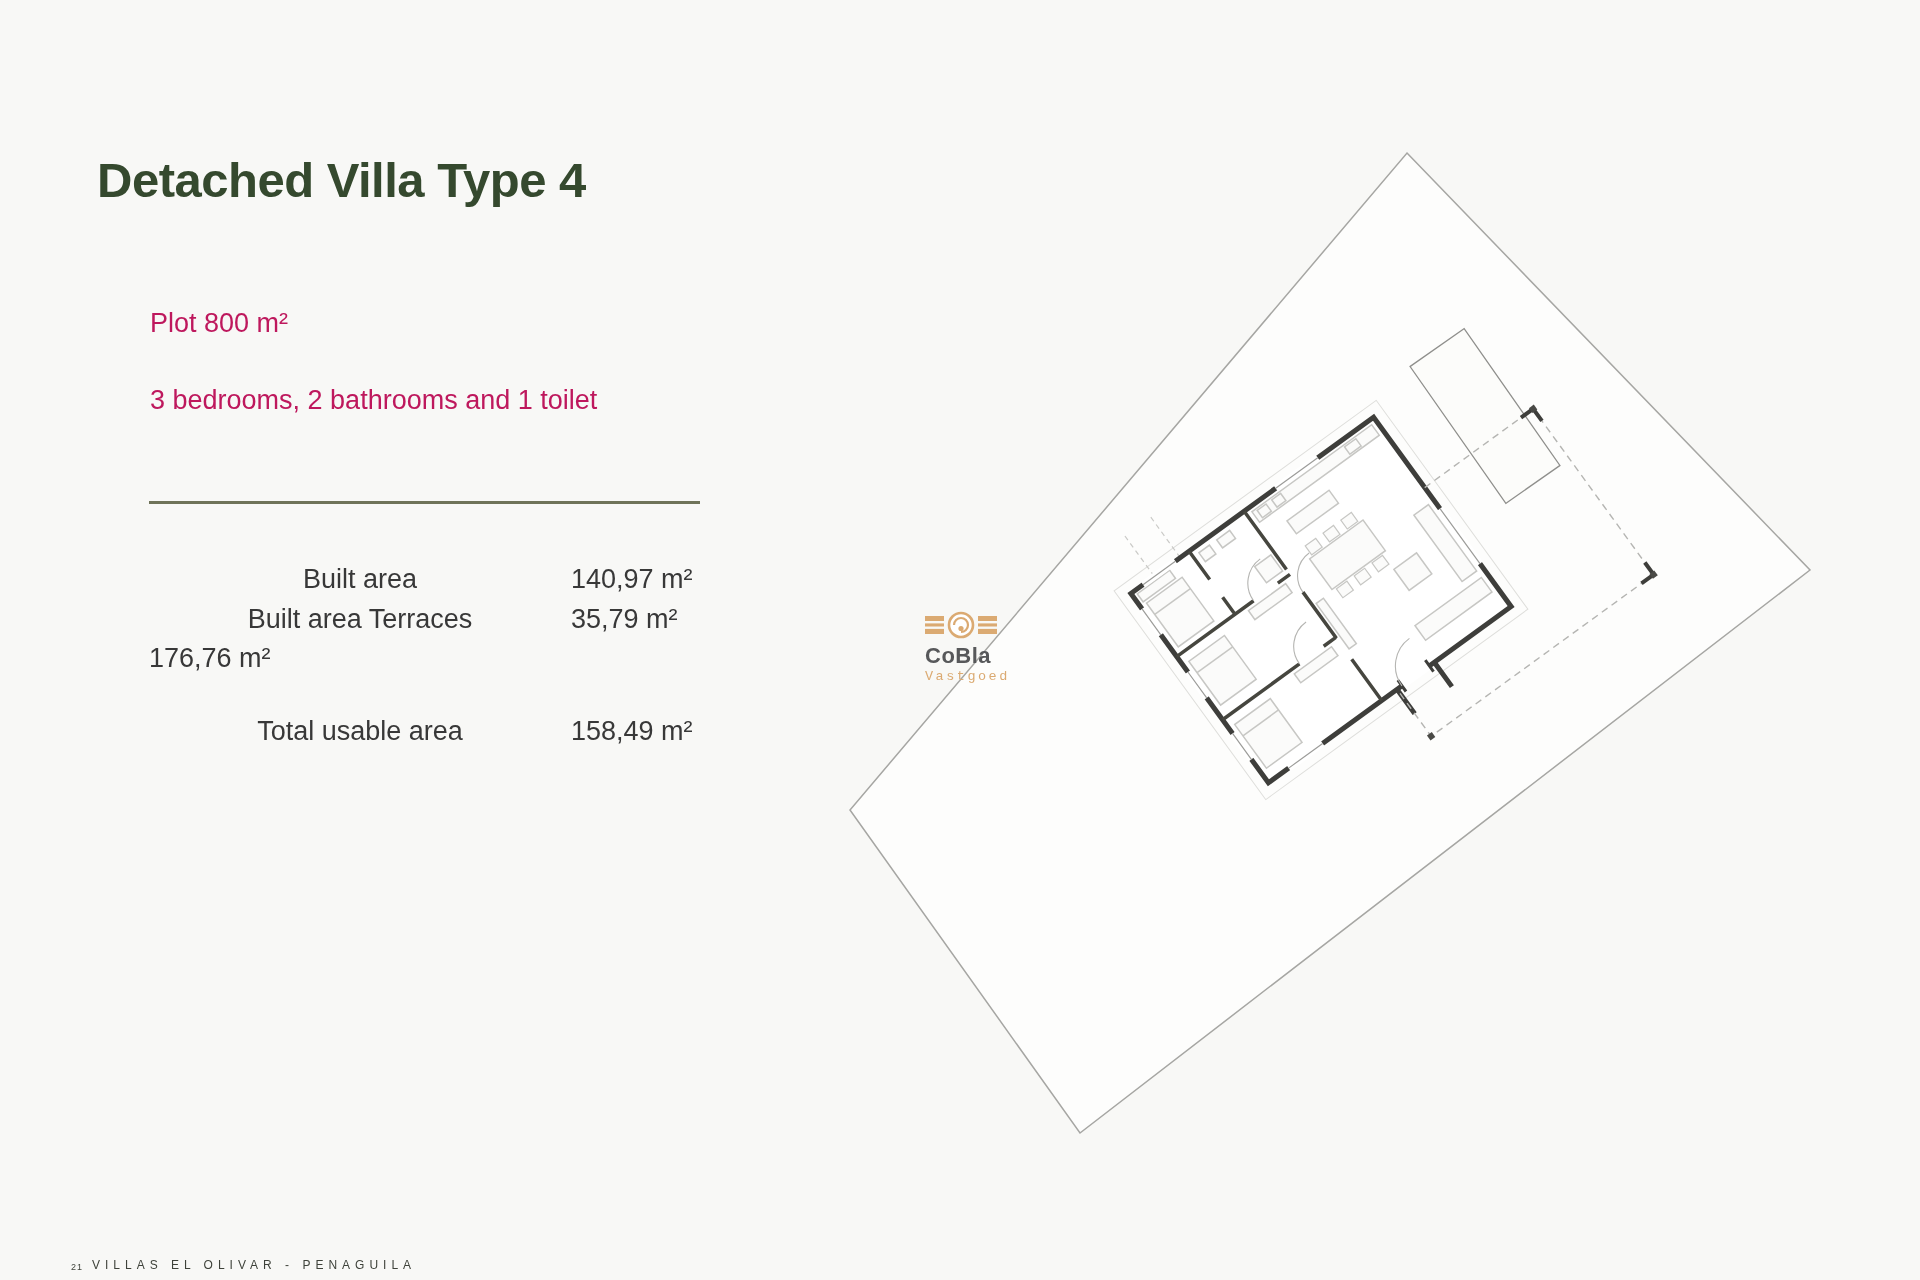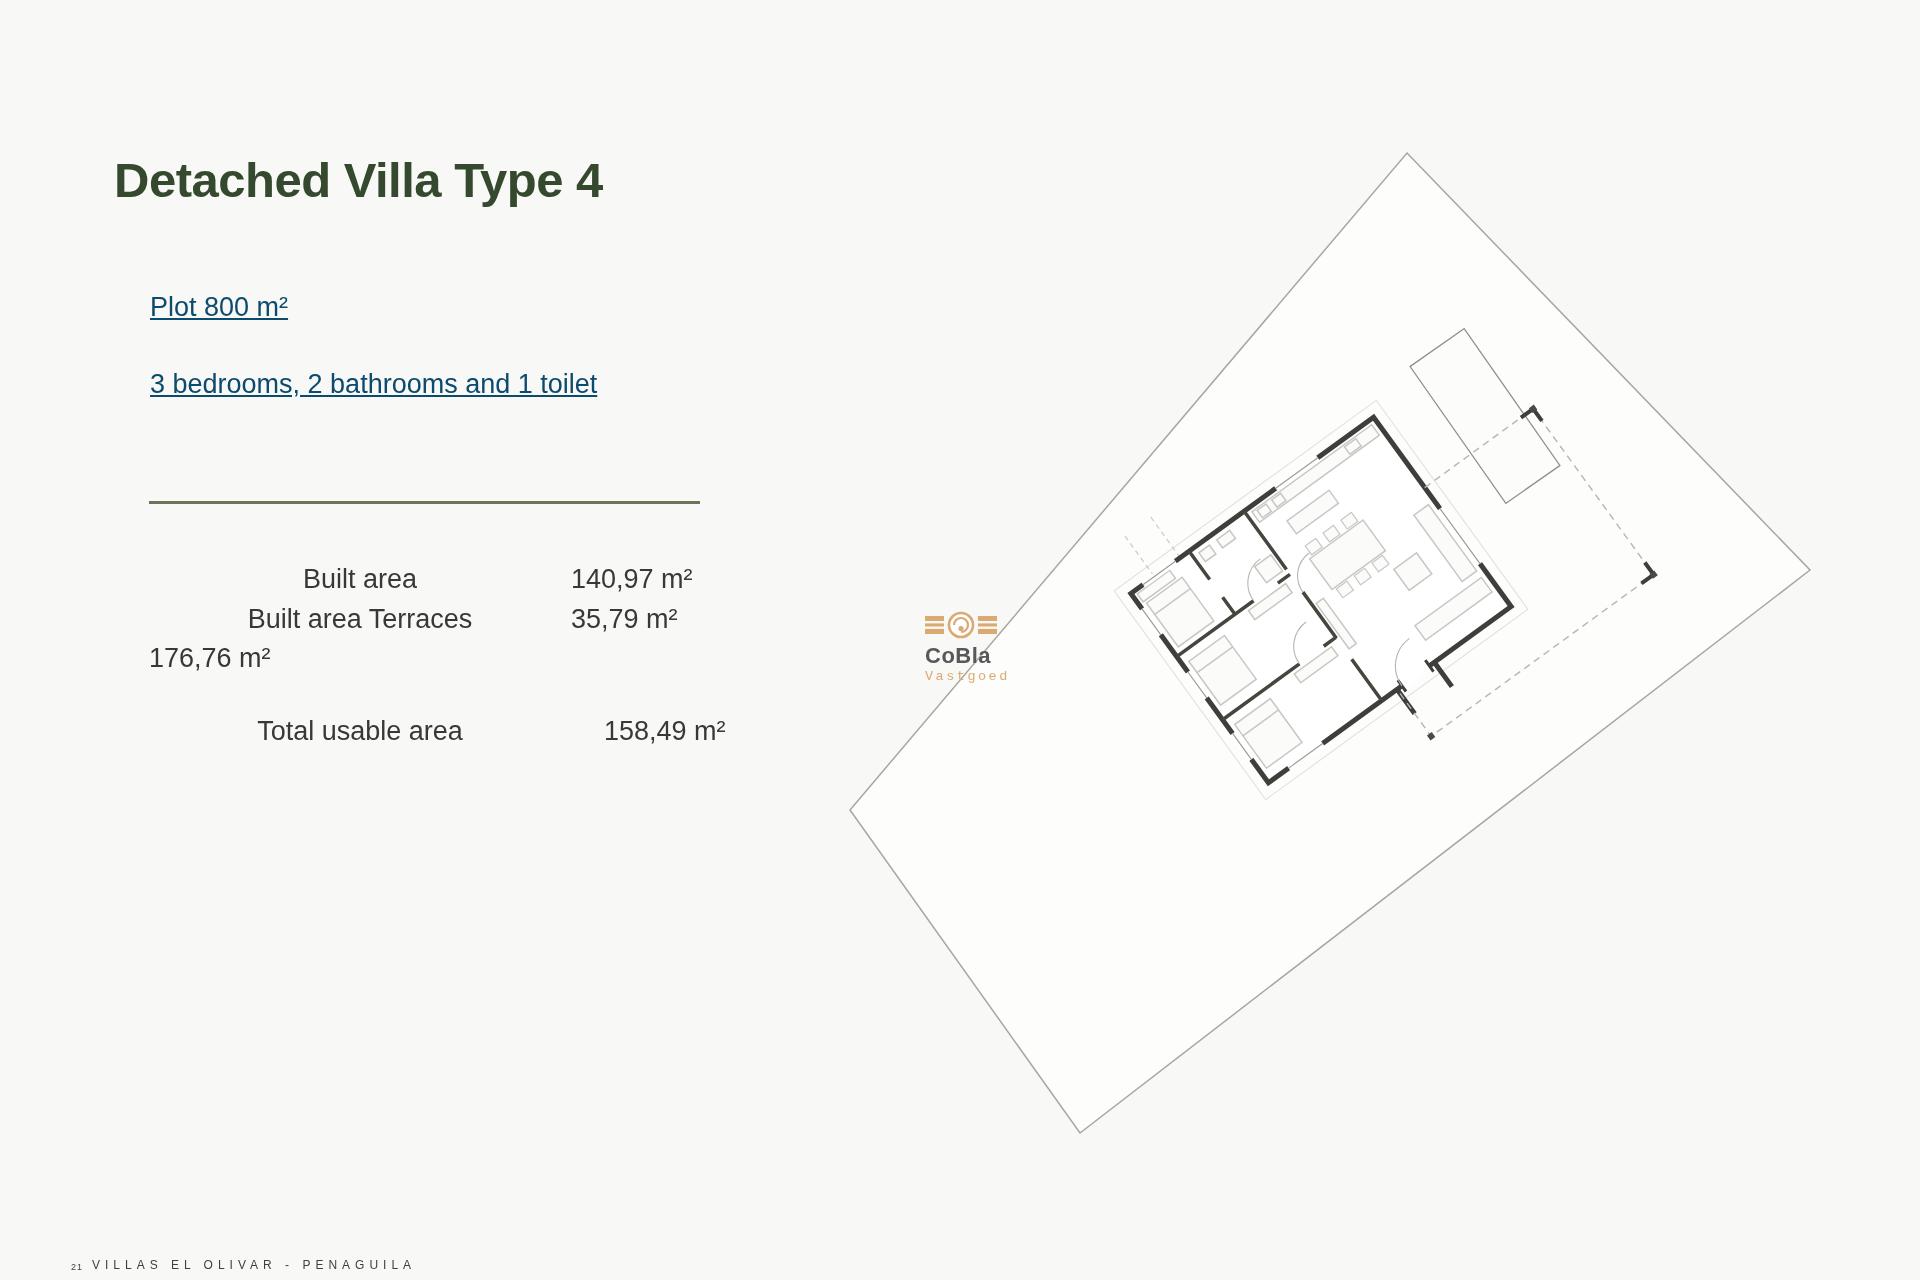--- a/index.html
+++ b/index.html
@@ -4,30 +4,30 @@
 <style>
   html,body{margin:0;padding:0;}
   body{
     width:1920px;height:1280px;position:relative;overflow:hidden;
     background:#F8F8F6;
     font-family:"Liberation Sans", sans-serif;
     color:#383838;
   }
   .plan-svg{position:absolute;left:0;top:0;width:1920px;height:1280px;}
   .title{
-    position:absolute;left:114px;top:152px;margin:0;
+    position:absolute;left:97px;top:152px;margin:0;
     font-size:49px;font-weight:bold;letter-spacing:-0.5px;color:#35492E;
   }
   .intro{position:absolute;left:150px;top:294px;}
-  .intro p{margin:0 0 50px 0;font-size:27px;line-height:27px;color:#0c4a6e;text-decoration:underline;}
+  .intro p{margin:16px 0 50px 0;font-size:27px;line-height:27px;color:#be185d;}
   .rule{position:absolute;left:149px;top:501px;width:551px;height:3px;background:#6F7359;}
   .specs{position:absolute;left:149px;top:566px;width:600px;font-size:27px;color:#383838;}
   .spec-row{display:flex;height:39.5px;line-height:27px;}
   .spec-label{width:422px;text-align:center;}
-  .spec-total{margin-top:33px;gap:33px;}
+  .spec-total{margin-top:33px;}
   .watermark{
     position:absolute;left:925px;top:611px;width:180px;line-height:1;
   }
   .wm-brand{font-size:22px;font-weight:bold;color:#57585A;letter-spacing:0.5px;margin-top:3px;}
   .wm-sub{font-size:13.5px;color:#DBAA72;letter-spacing:2.5px;margin-top:3px;font-family:Liberation Mono, monospace;}
   .page-footer{
     position:absolute;left:71px;top:1258px;display:flex;align-items:flex-end;color:#3E423A;
   }
   .pagenum{font-size:9px;letter-spacing:1px;}
   .footline{font-size:12px;letter-spacing:5px;margin-left:9px;}

